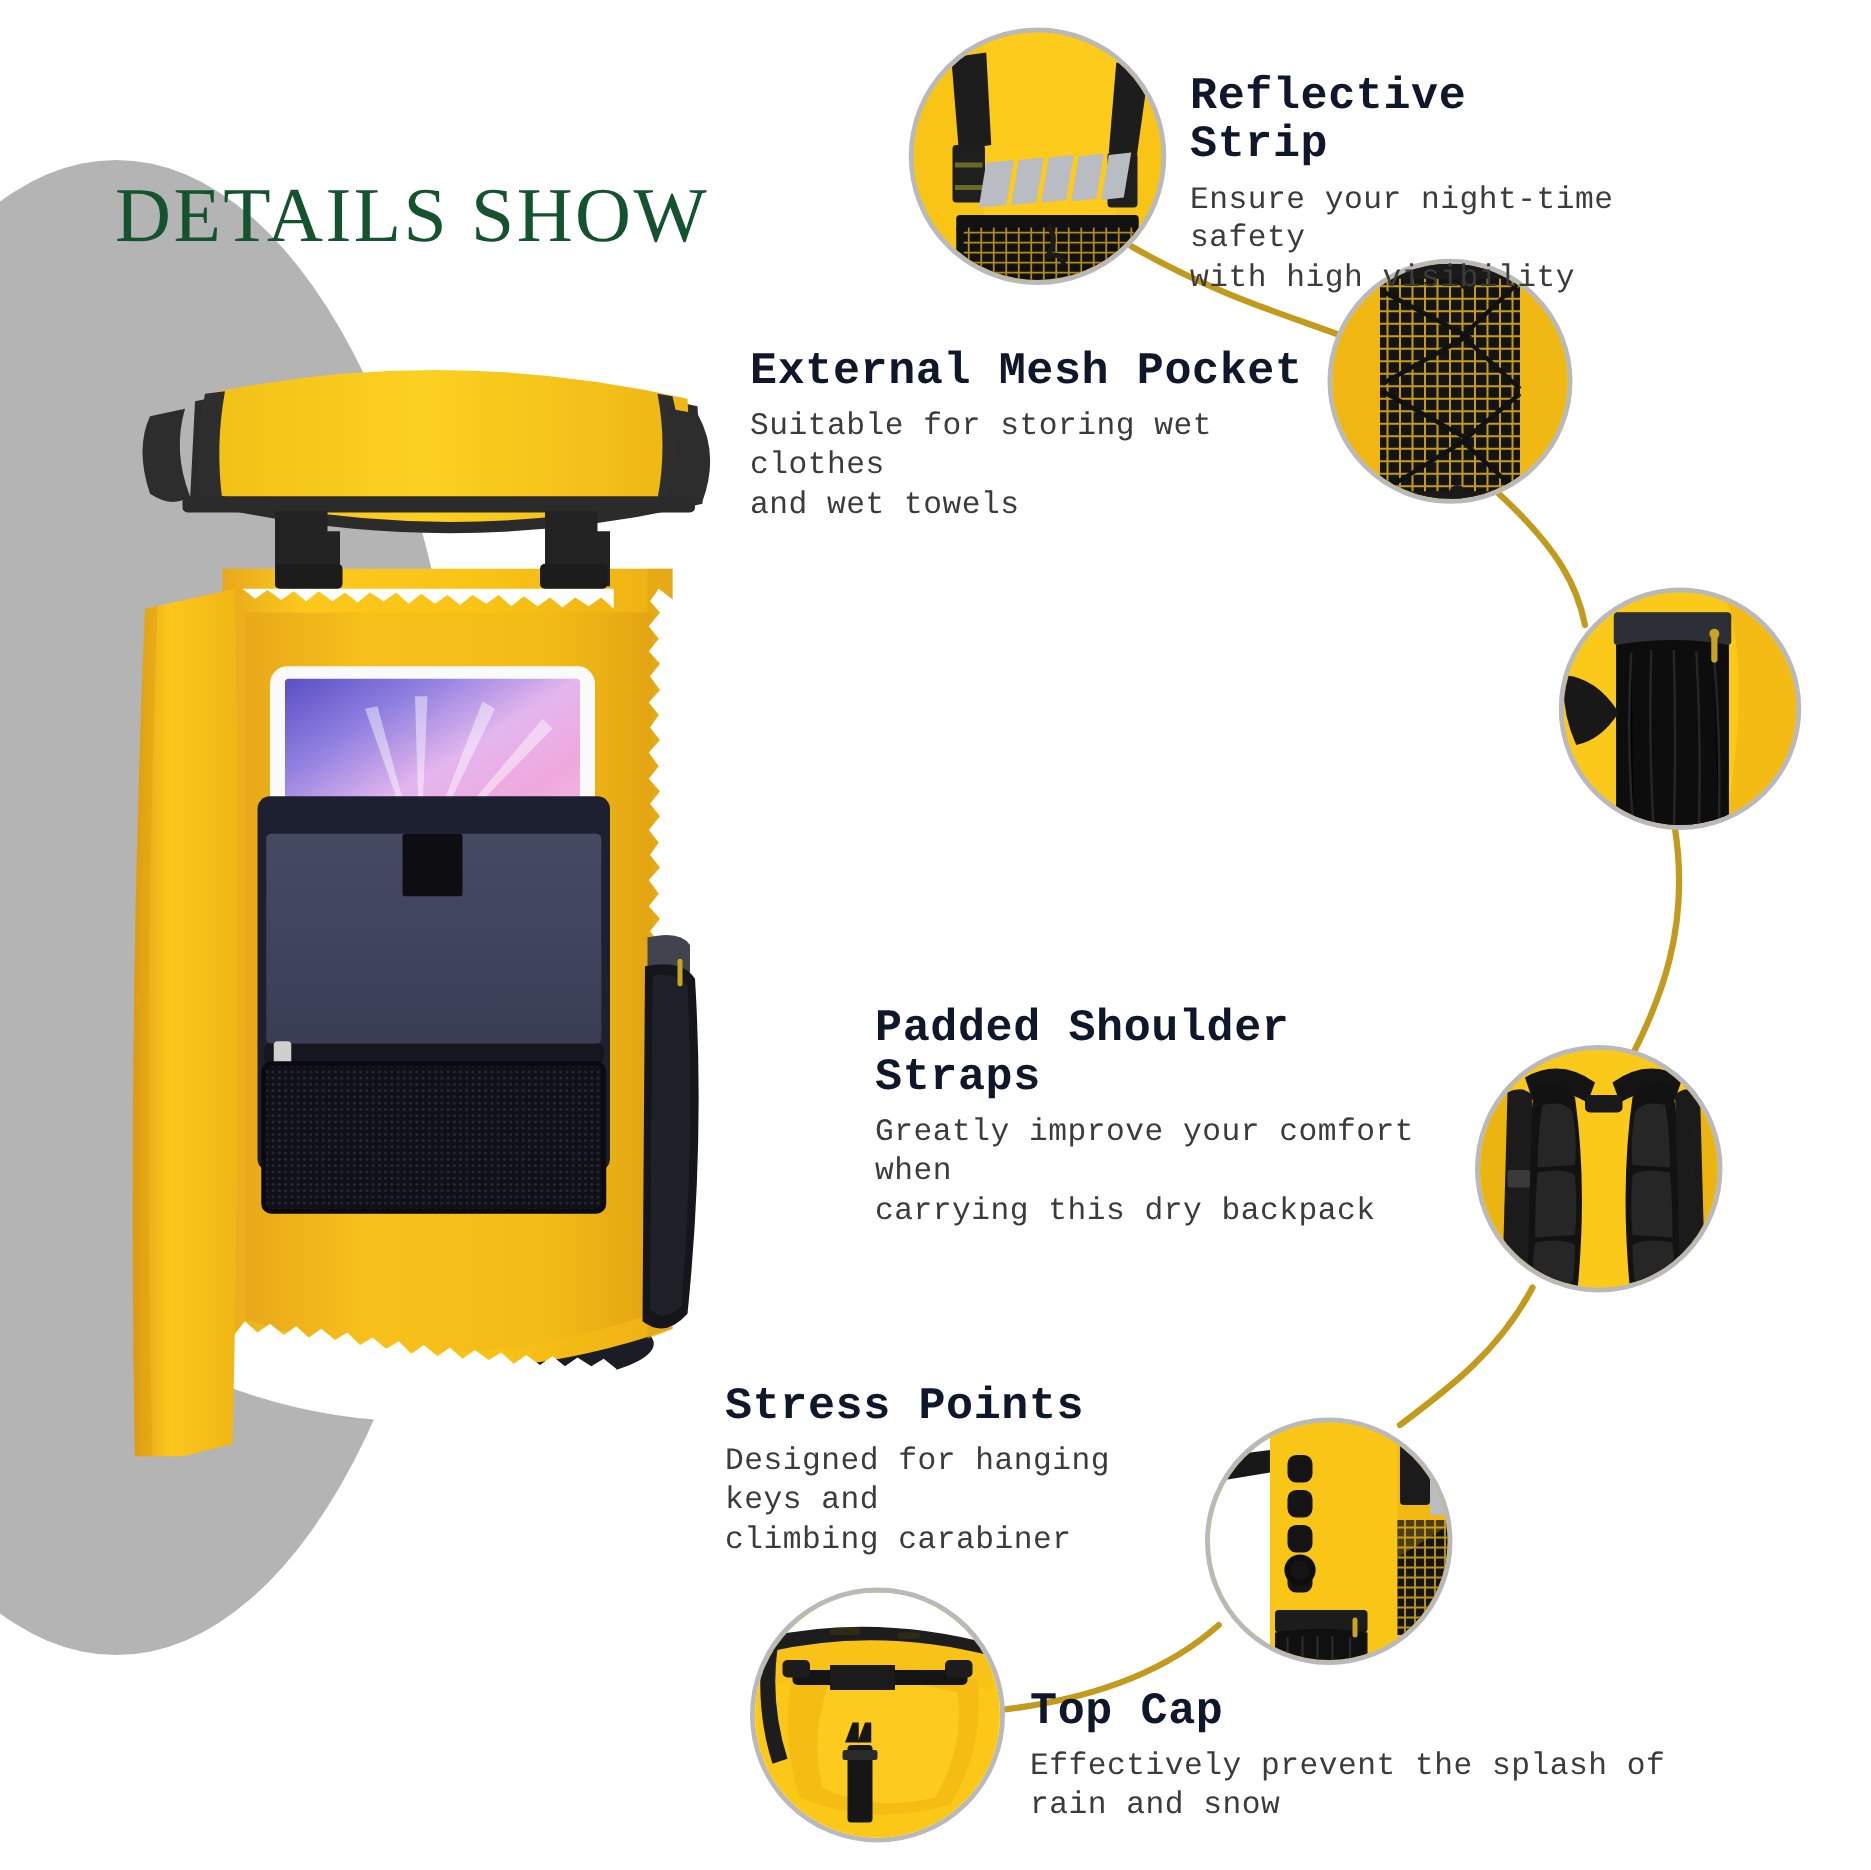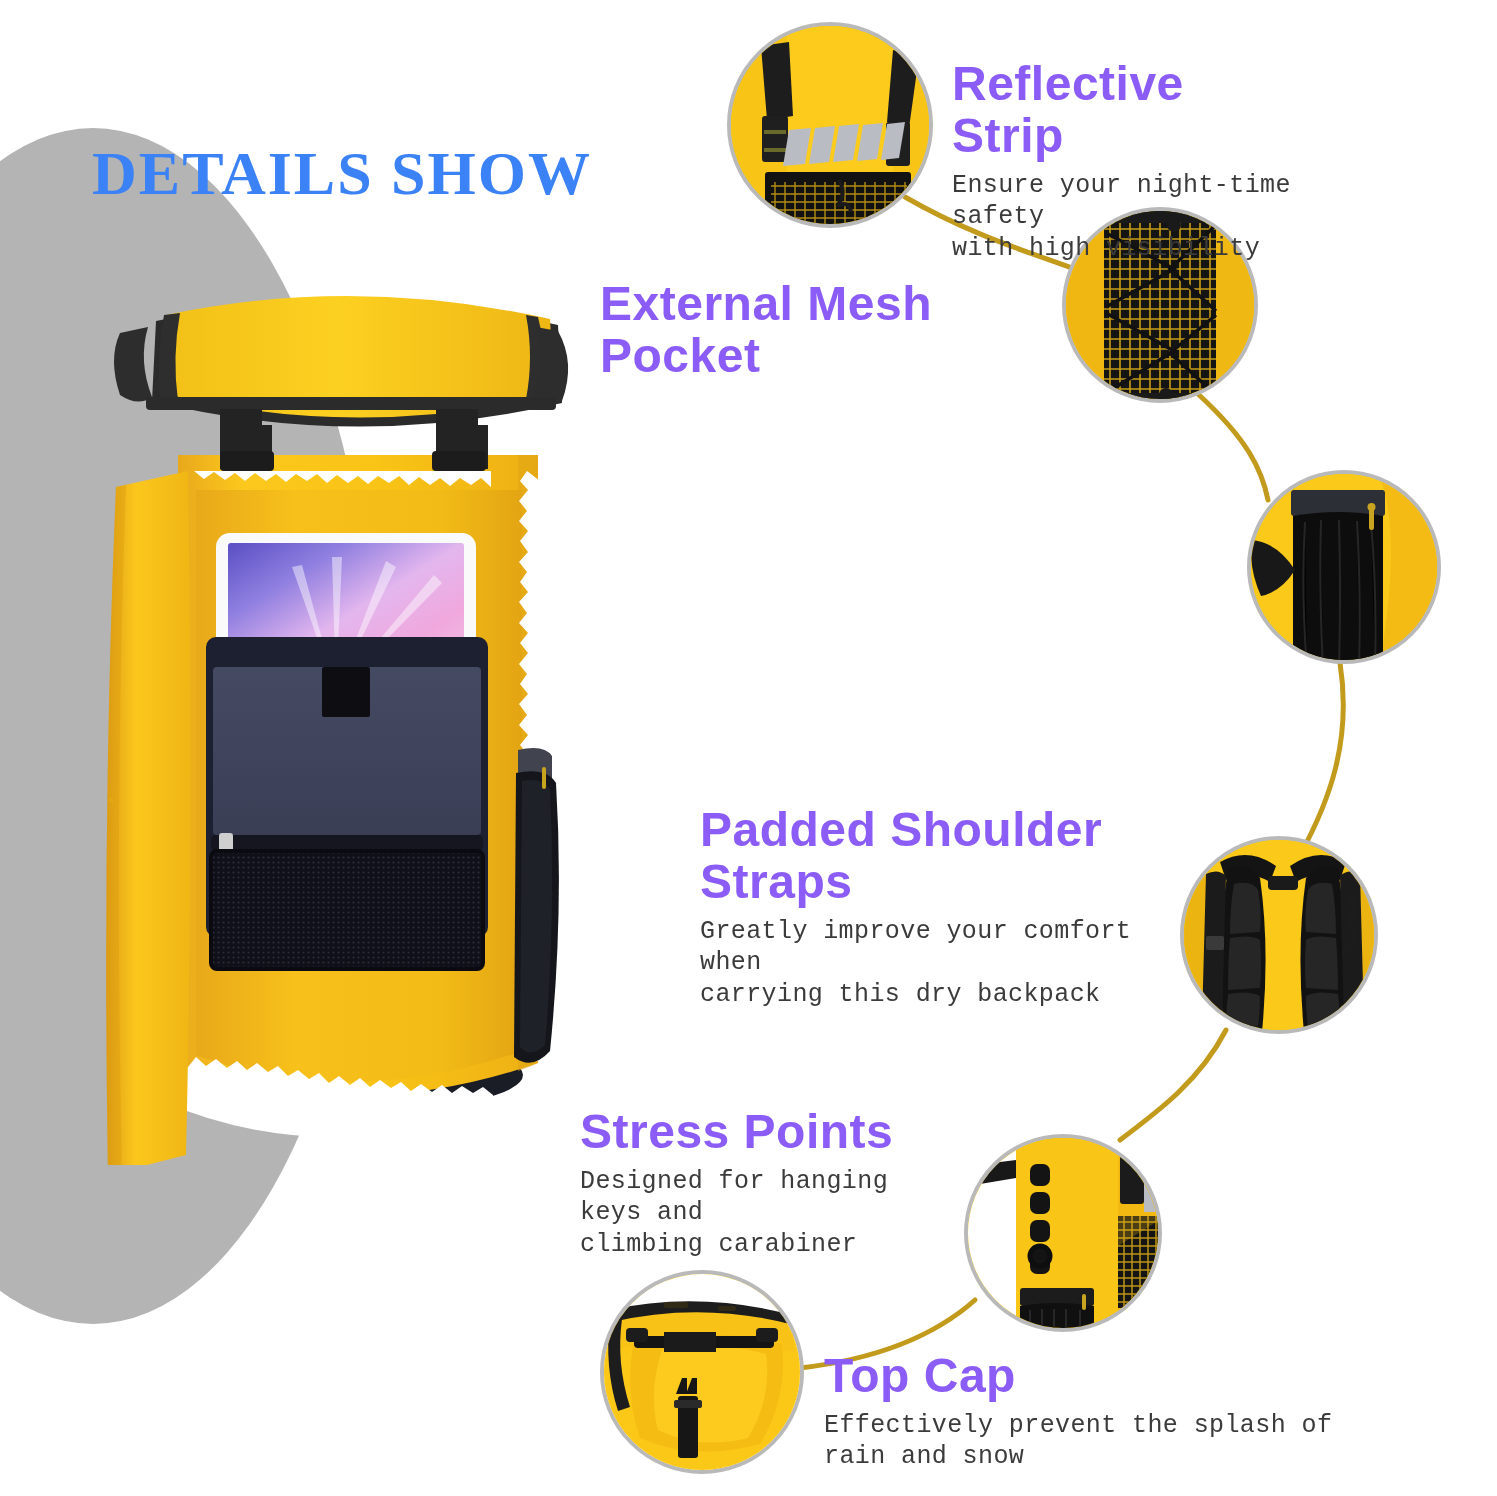--- a/index.html
+++ b/index.html
@@ -21,22 +21,22 @@
     border-radius:50%;
     z-index:0;
   }
 
   
   .page-title{
     position:absolute;
     left:92px; top:96px;
     font-size:62px;
     letter-spacing:2px;
-    color:#3b82f6;
-    font-weight:700;
+    color:#14532d;
+    font-weight:400;
     font-family:"Liberation Serif", serif;
     z-index:12;
     white-space:nowrap;
   }
 
   
   .connectors{position:absolute;left:0;top:0;width:1497px;height:1496px;z-index:3;}
 
   
   .hero{
@@ -55,26 +55,26 @@
     box-sizing:border-box;
     background:#ffd400;
     z-index:8;
   }
   .c-shot{position:absolute;inset:0;overflow:hidden;}
 
   
   .txt{position:absolute;z-index:10;}
   .txt h3{
     margin:0 0 8px 0;
-    font-size:48px;
+    font-size:36px;
     font-weight:700;
-    color:#8b5cf6;
+    color:#0f172a;
     letter-spacing:0.5px;
     line-height:1.08;
-    font-family:Liberation Sans, sans-serif;
+    font-family:Liberation Mono, monospace;
   }
   .txt p{
     margin:0;
     font-size:25px;
     line-height:1.26;
     color:#3b3b3b;
     letter-spacing:0.4px;
     font-family:Liberation Mono, monospace;
     white-space:pre-line;
   }
@@ -275,20 +275,22 @@
         </g>
         <rect x="38" y="0" width="112" height="12" fill="#1a1a1a"></rect>
         <rect x="38" y="182" width="112" height="14" fill="#1a1a1a"></rect>
         <circle cx="108" cy="14" r="7" fill="#1a1a1a"></circle>
         <circle cx="100" cy="184" r="7" fill="#1a1a1a"></circle>
       </svg>
     </div>
   </div>
   <div class="txt ar" style="left:600px;top:278px;width:452px;">
     <h3>External Mesh Pocket</h3>
+    <p>Suitable for storing wet clothes
+and wet towels</p>
   </div>
 
   <div class="callout" style="left:1247px;top:470px;width:194px;height:194px;">
     <div class="c-shot">
       <svg viewBox="0 0 194 194" width="194" height="194">
         <rect width="194" height="194" fill="#fbc91a"></rect>
         <path d="M128,0 q24,60 0,194 l66,0 l0,-194 Z" fill="#f3bb13"></path>
         <rect x="42" y="16" width="90" height="178" fill="#101010"></rect>
         <rect x="40" y="16" width="94" height="26" rx="3" fill="#2c2f36"></rect>
         <path d="M42,42 q46,-8 90,0 l0,152 l-90,0 Z" fill="#0d0d0d"></path>

